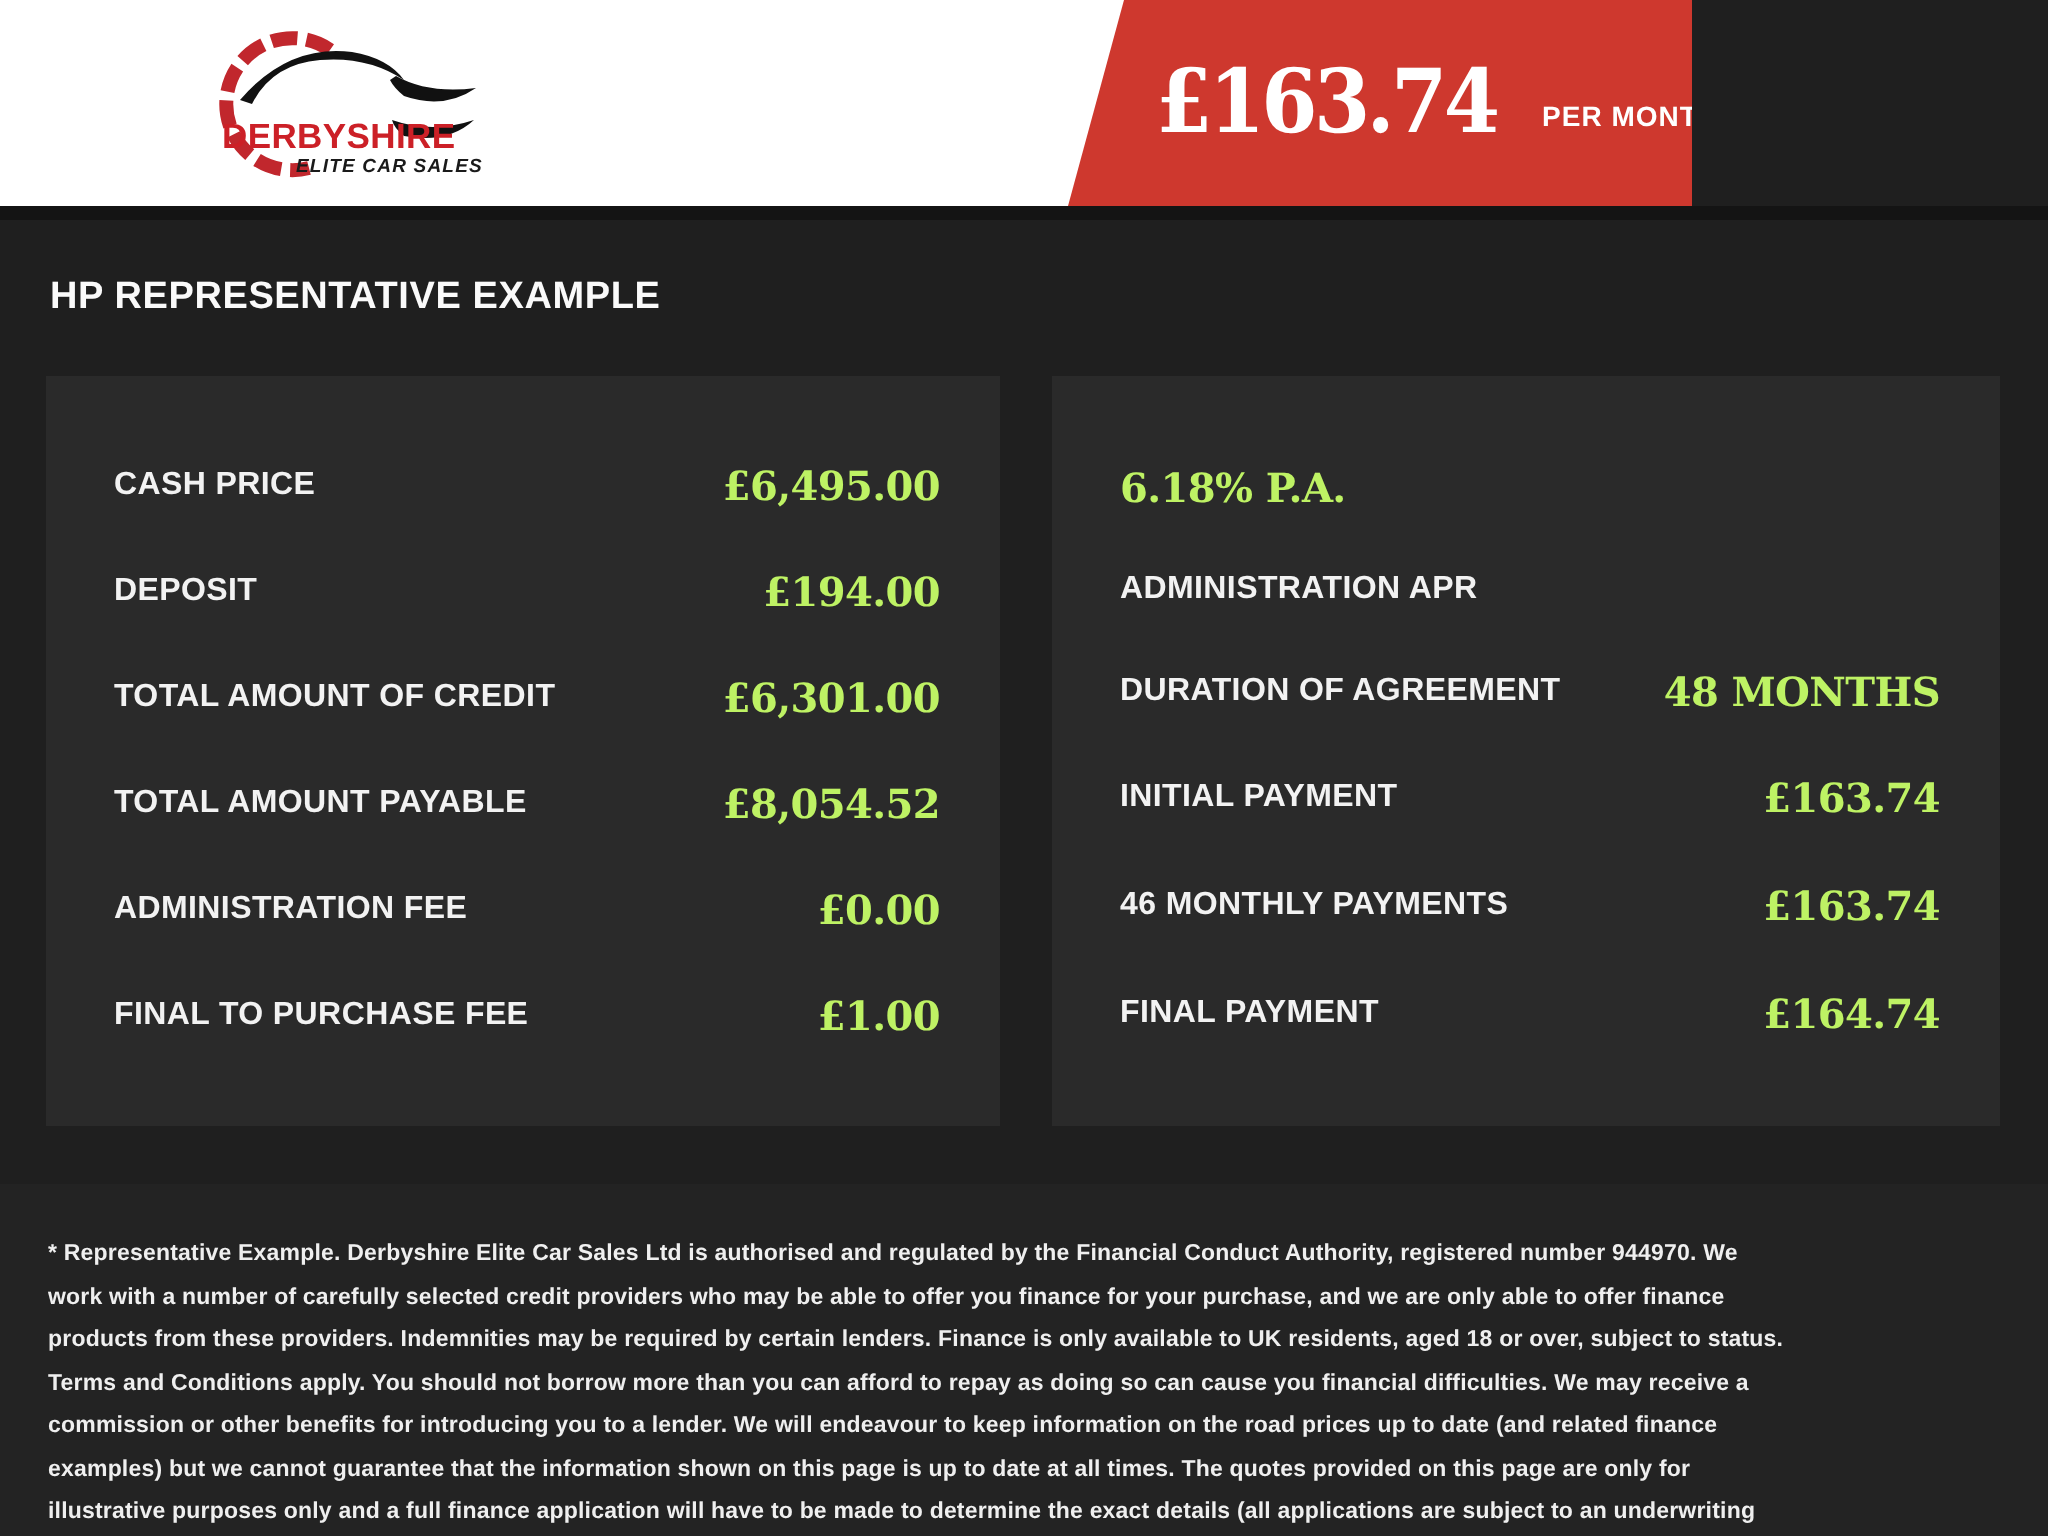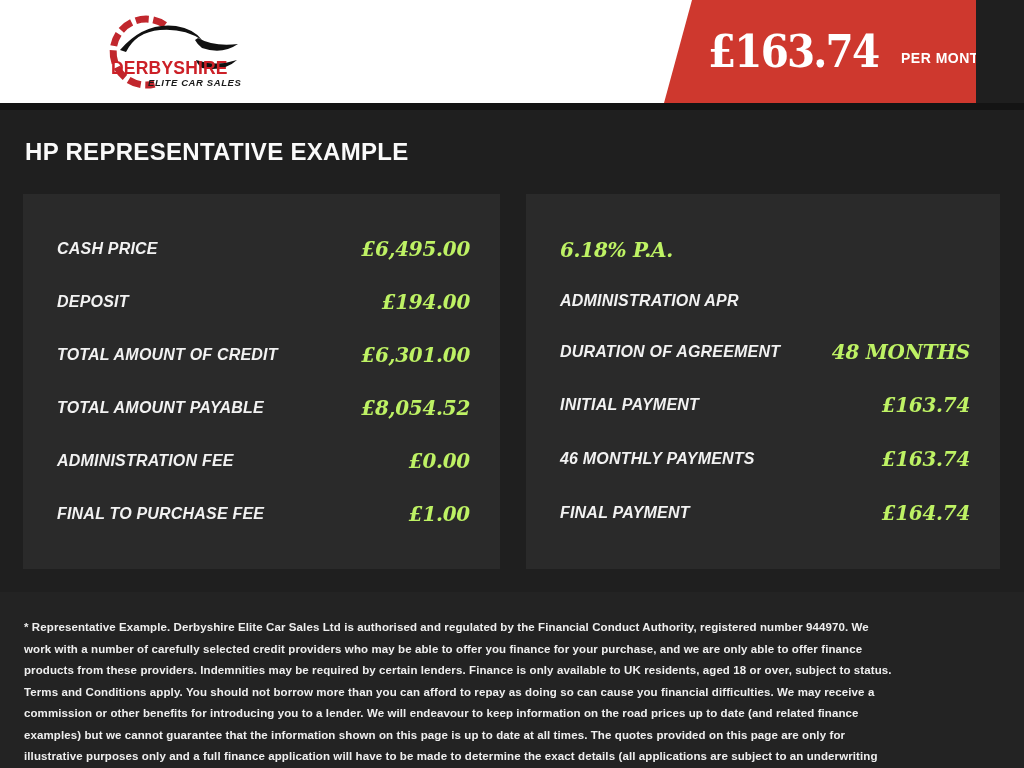--- a/index.html
+++ b/index.html
@@ -2,21 +2,21 @@
 <html><head>
 <meta charset="utf-8">
 <style>
   * { margin: 0; padding: 0; box-sizing: border-box; }
   html, body { width: 1024px; height: 768px; overflow: hidden; }
   body { font-family: "Liberation Sans", sans-serif; background: #1f1f1f; }
 
   
   .header {
     position: relative;
-    width: 976px; height: 103px;
+    width: 846px; height: 103px;
     background: #ffffff;
   }
   .logo {
     position: absolute; left: 104px; top: 14px;
     width: 142px; height: 78px;
     cursor: pointer;
   }
   .price-banner {
     position: absolute; right: 0; top: 0;
     width: 312px; height: 103px;
@@ -47,30 +47,29 @@
 
   .header-shadow { width: 1024px; height: 7px; background: #141414; }
 
   
   .main {
     width: 1024px; height: 482px;
     background: #1f1f1f;
   }
   .page-heading {
     color: #fafafa;
-    font-size: 24px;
+    font-size: 19px;
     font-weight: bold;
     letter-spacing: 0.3px;
     padding: 28px 4px 0 25px;
   }
   .panels {
     display: flex;
     margin: 28px 24px 0 23px;
     gap: 26px;
-    font-style: italic;
   }
   .panel {
     background: #2a2a2a;
     height: 375px;
     display: flex;
     flex-direction: column;
     justify-content: space-evenly;
     padding: 14px 30px 14px 34px;
   }
   .panel-left  { width: 477px; }

